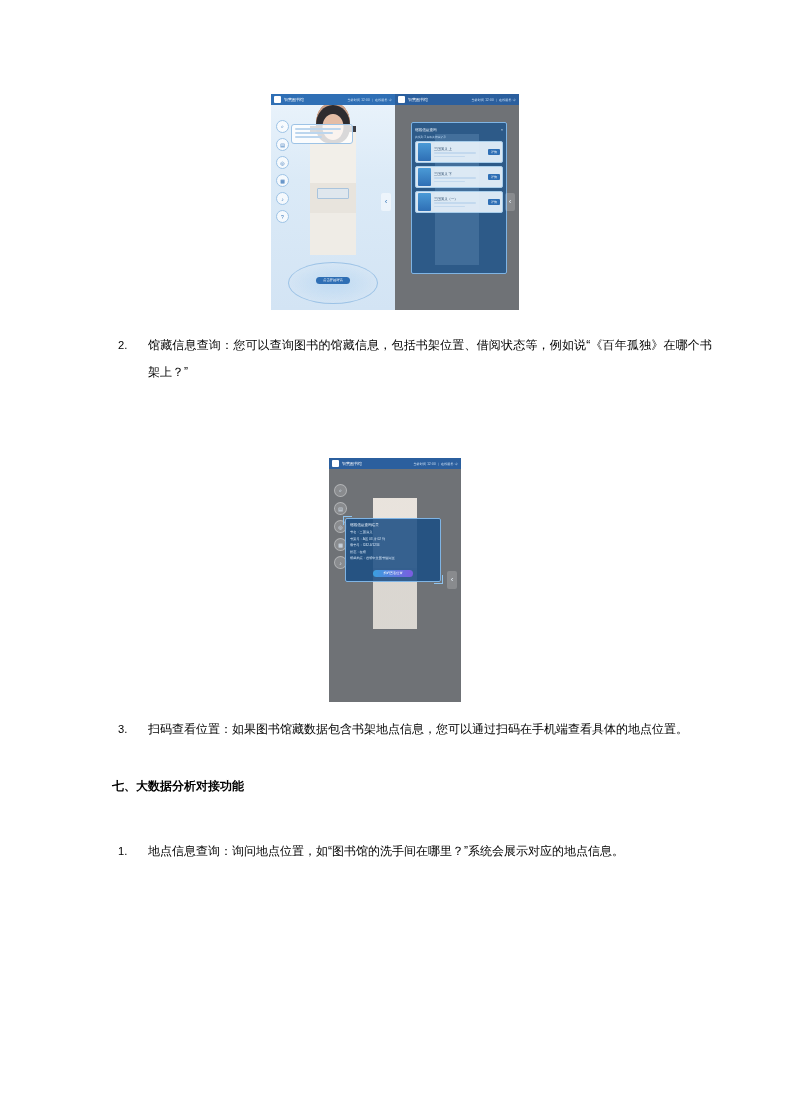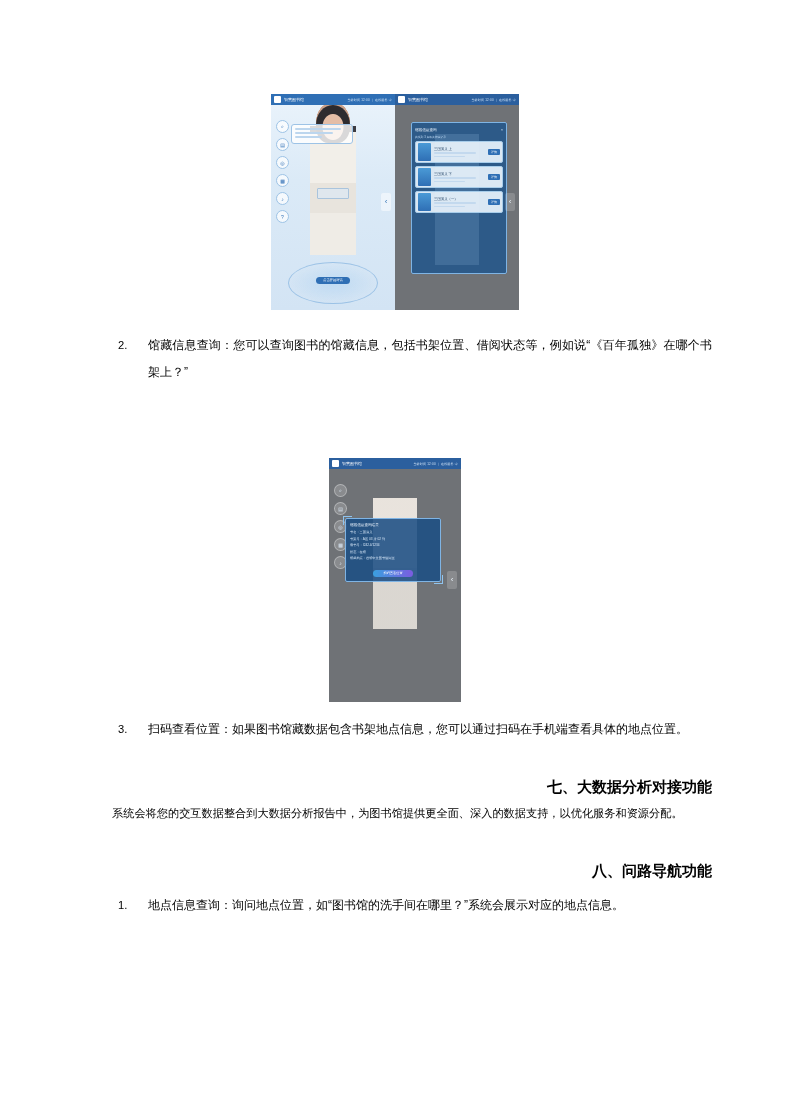--- a/index.html
+++ b/index.html
@@ -362,24 +362,23 @@
     line-height: 27px;
   }
   .num-item .txt {
     flex: 1 1 auto;
     font-size: 12px;
     line-height: 27px;
     text-align: justify;
   }
   .heading {
     margin: 0 78px 0 112px;
-    font-size: 15px;
+    font-size: 12px;
     font-weight: bold;
     line-height: 27px;
-    text-align: right;
   }
   .para {
     margin: 0 78px 0 112px;
     font-size: 11.2px;
     line-height: 27px;
     text-align: justify;
   }
   .sp-22 { height: 22px; }
   .sp-14 { height: 14px; }
   .sp-30 { height: 30px; }
@@ -521,24 +520,22 @@
   <div class="sp-14"></div>
 
   <div class="num-item">
     <div class="num">3.</div>
     <div class="txt">扫码查看位置：如果图书馆藏数据包含书架地点信息，您可以通过扫码在手机端查看具体的地点位置。</div>
   </div>
 
   <div class="sp-30"></div>
 
   <div class="heading">七、大数据分析对接功能</div>
-  <div class="para">系统会将您的交互数据整合到大数据分析报告中，为图书馆提供更全面、深入的数据支持，以优化服务和资源分配。</div>
 
   <div class="sp-30"></div>
 
-  <div class="heading">八、问路导航功能</div>
   <div class="sp-8"></div>
   <div class="num-item">
     <div class="num">1.</div>
     <div class="txt">地点信息查询：询问地点位置，如“图书馆的洗手间在哪里？”系统会展示对应的地点信息。</div>
   </div>
 
 </div>
 
 </body></html>

